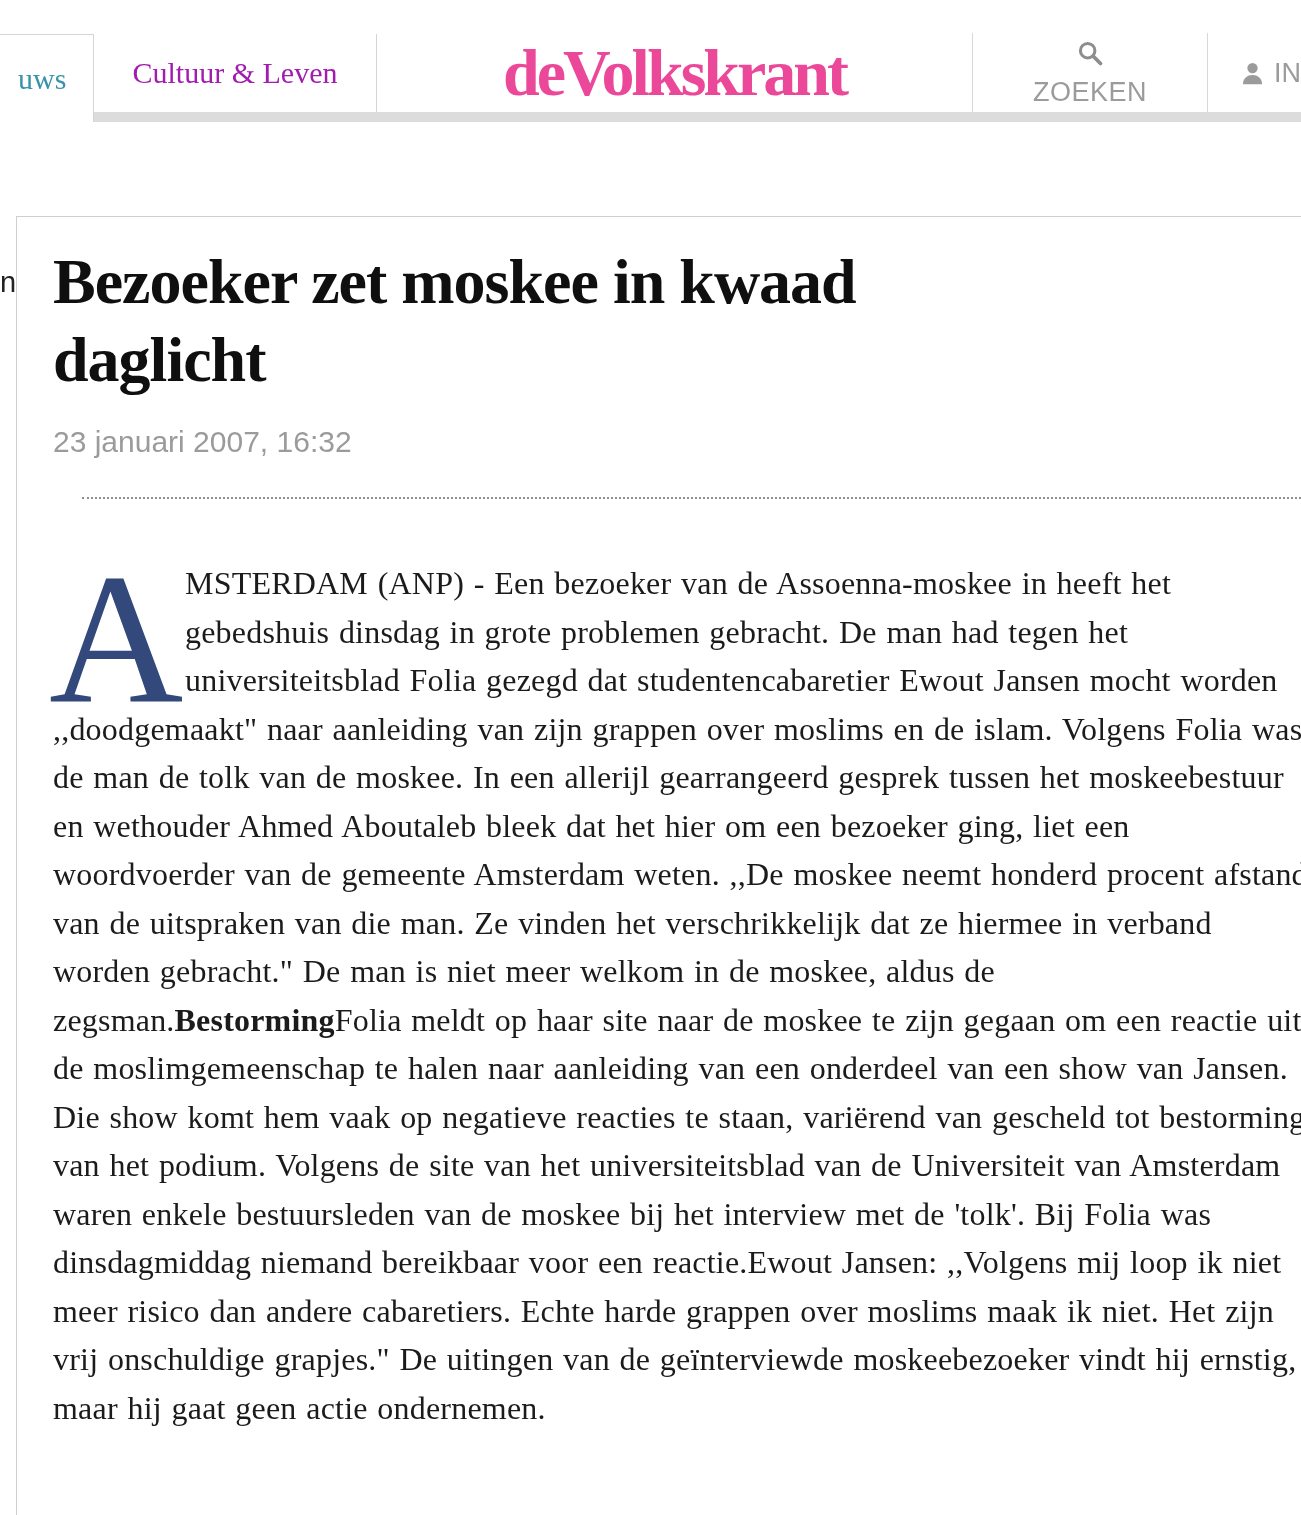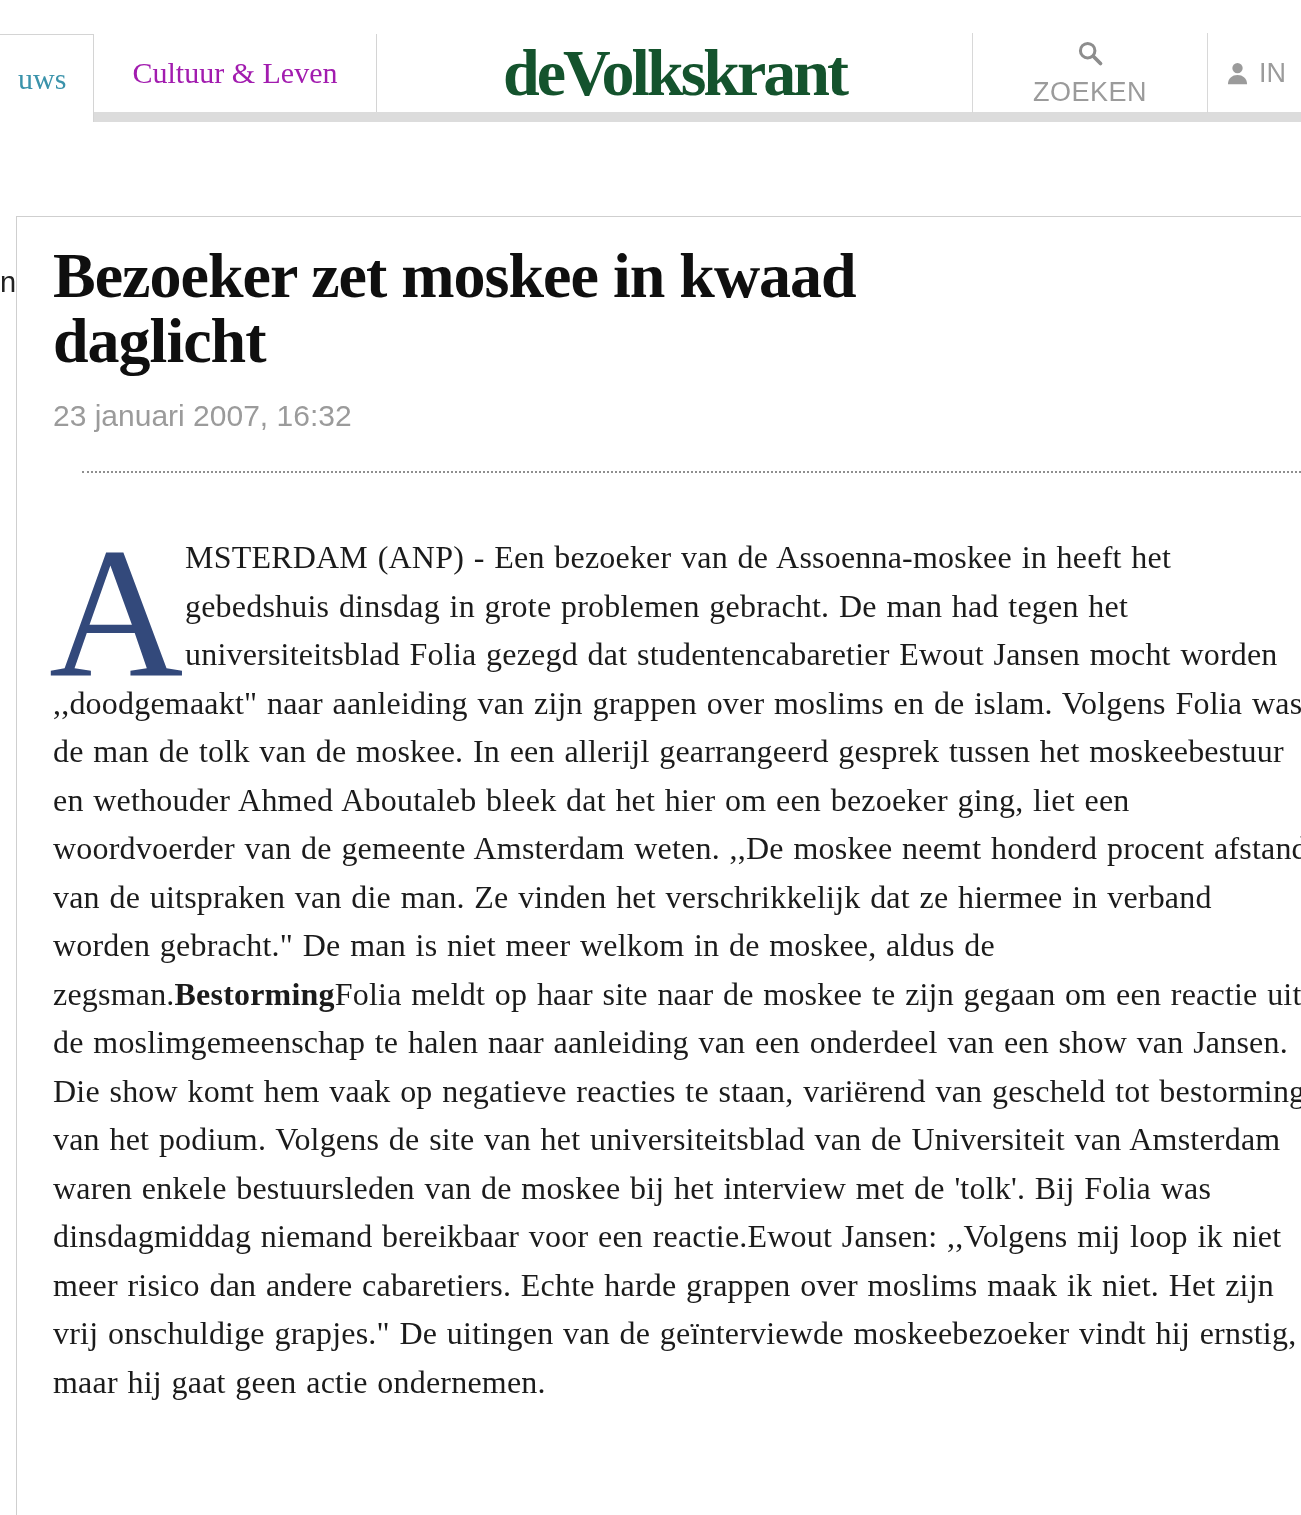--- a/index.html
+++ b/index.html
@@ -8,39 +8,39 @@
 
   
   .header{position:absolute;left:0;top:0;width:1301px;height:122px;background:#fff;}
   .header-strip{position:absolute;left:94px;top:112px;right:0;height:10px;background:#dcdcdc;}
   .tab{position:absolute;top:34px;height:78px;display:flex;align-items:center;justify-content:center;
        font-family:"Liberation Serif",serif;font-size:30px;color:#a21caf;background:#fff;box-sizing:border-box;}
   .tab-active{left:0;width:94px;height:88px;border-top:1px solid #d4d4d4;border-right:1px solid #d4d4d4;
               color:#3b93ab;z-index:2;justify-content:flex-start;padding-left:18px;}
   .tab-cultuur{left:94px;width:283px;border-right:1px solid #d4d4d4;}
   .logo-area{position:absolute;left:377px;top:34px;width:595px;height:78px;display:flex;align-items:center;justify-content:center;}
-  .logo{font-family:"Liberation Serif",serif;font-weight:700;font-size:66px;letter-spacing:-3px;color:#14532d;line-height:1;}
+  .logo{font-family:"Liberation Serif",serif;font-weight:700;font-size:66px;letter-spacing:-3px;color:#ec4899;line-height:1;}
   .search-area{position:absolute;left:972px;top:33px;width:235px;height:80px;border-left:1px solid #d8d8d8;
                display:flex;align-items:center;justify-content:center;gap:10px;box-sizing:border-box;flex-direction:column;}
   .search-label{font-size:27px;color:#9b9b9b;letter-spacing:0.5px;}
   .login-area{position:absolute;left:1207px;top:33px;width:94px;height:80px;border-left:1px solid #d8d8d8;
-              display:flex;align-items:center;justify-content:flex-end;gap:8px;box-sizing:border-box;padding-right:15px;}
+              display:flex;align-items:center;justify-content:flex-end;gap:8px;box-sizing:border-box;padding-right:0;}
   .login-label{font-size:27px;color:#9b9b9b;}
 
   
   .subheader{position:absolute;left:0;top:122px;width:1301px;height:94px;background:#fff;}
   .breadcrumb{position:absolute;left:0;top:144px;font-size:29px;color:#222;letter-spacing:-0.5px;}
   .save-btn{position:absolute;left:1233px;top:150px;font-size:25px;font-weight:700;color:#1a1a1a;
             letter-spacing:0.5px;white-space:nowrap;background:none;border:none;padding:0;}
 
   
   .card{position:absolute;left:16px;top:216px;width:1350px;height:1299px;background:#fff;
         border-top:1px solid #cfcfcf;border-left:1px solid #cfcfcf;box-sizing:border-box;
         padding:26px 0 0 36px;}
-  .title{font-family:"Liberation Serif",serif;font-weight:700;font-size:64px;line-height:65px;
+  .title{font-family:"Liberation Serif",serif;font-weight:700;font-size:64px;line-height:78px;
          letter-spacing:-1px;color:#0f0f0f;max-width:1020px;margin:0;}
   .date{margin-top:26px;font-size:30px;color:#9b9b9b;}
   .divider{margin-top:38px;width:1255px;border:none;border-top:2px dotted #8f8f8f;height:0;}
   .body-text{margin-top:60px;width:1262px;font-family:"Liberation Serif",serif;font-size:32px;
              line-height:48.5px;color:#1b1b1b;letter-spacing:0.2px;word-spacing:1.5px;text-align:left;}
   .bold-run{font-weight:700;margin-top:32px;}
   .dropcap{float:left;width:130px;height:143px;margin-right:2px;position:relative;}
   .dropcap > span{position:absolute;top:-13px;left:-4px;font-family:"Liberation Serif",serif;
                   font-size:186px;line-height:186px;color:#33497b;}
 </style>

